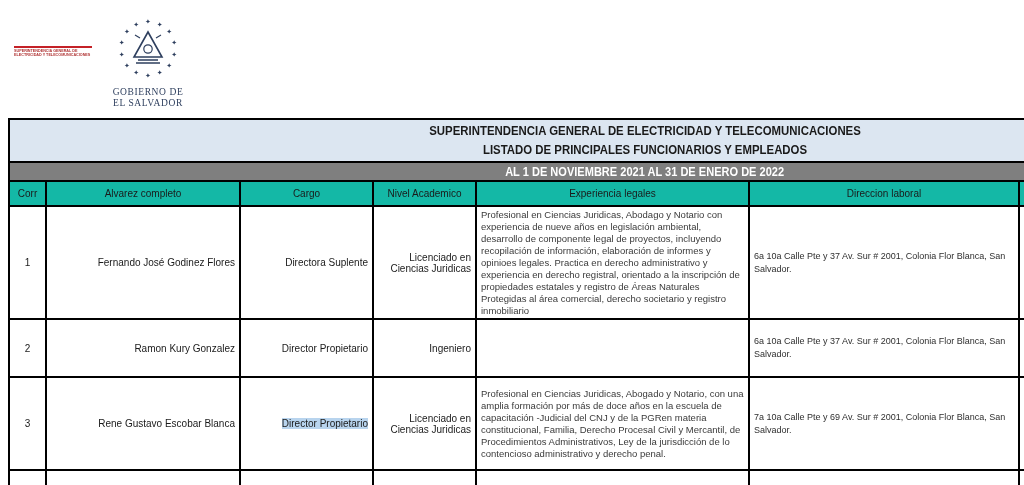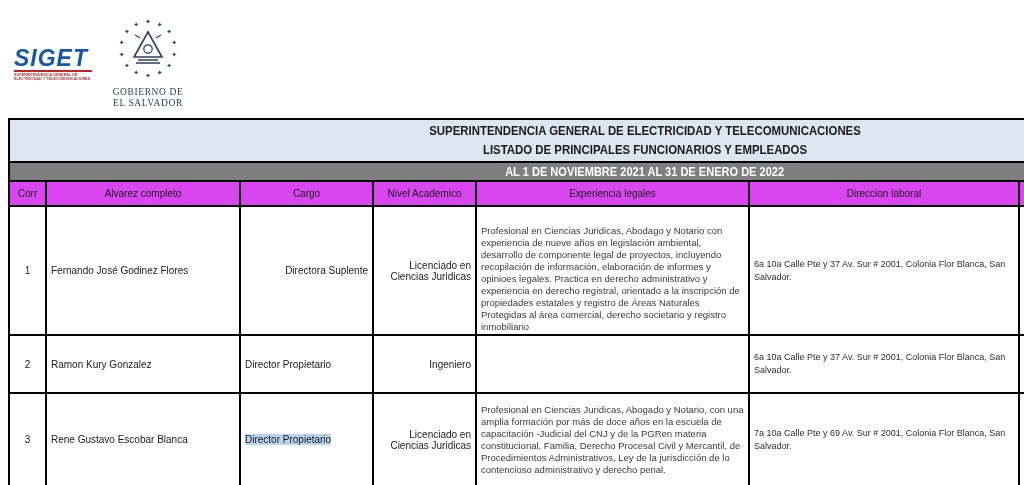--- a/index.html
+++ b/index.html
@@ -32,42 +32,41 @@
   tr.band1 td { background:#dce6f1; text-align:center; }
   .band-line { font-weight:bold; font-size:12px; line-height:19px;
                display:block; transform:scaleX(0.95); transform-origin:center; }
 
   tr.band2 { height:19px; }
   tr.band2 td { background:#7f7f7f; color:#ffffff; text-align:center; }
   .period-line { font-weight:bold; font-size:12px; display:inline-block;
                  transform:scaleX(0.92); transform-origin:center; }
 
   tr.cols { height:25px; }
-  tr.cols th { background:#d946ef; text-align:center; font-size:10px; }
+  tr.cols th { background:#14b8a6; text-align:center; font-size:10px; }
 
   tr.r1 { height:110px; }
   tr.r2 { height:58px; }
   tr.r3 { height:93px; }
   tr.r4 { height:40px; }
 
   td.c-corr   { text-align:center; }
   td.c-center { text-align:right; }
-  td.c-left   { text-align:left; }
+  td.c-left   { text-align:right; }
   td.c-exp    { font-size:9.5px; line-height:12px; color:#3a3a3a; }
-  td.c-exp.top{ vertical-align:top; padding-top:18px; }
+  td.c-exp.top{ vertical-align:top; padding-top:2px; }
   td.c-dir    { font-size:9px; line-height:13px; color:#2f2f2f;margin-top:17px; }
   .hl { background:#b8d4ee; }
 </style>
 </head>
 <body>
 
 <div class="page">
 
   <div class="siget-logo">
-    <div class="siget-word">SIGET</div>
     <div class="siget-bar"></div>
     <div class="siget-sub">
       <span>SUPERINTENDENCIA GENERAL DE</span><br>
       <span>ELECTRICIDAD Y TELECOMUNICACIONES</span>
     </div>
   </div>
 
   <div class="gov-logo">
     <svg width="76" height="102" viewBox="0 0 76 102">
       <g fill="#2e3f5e" font-size="7" text-anchor="middle" font-family="DejaVu Sans, sans-serif">

